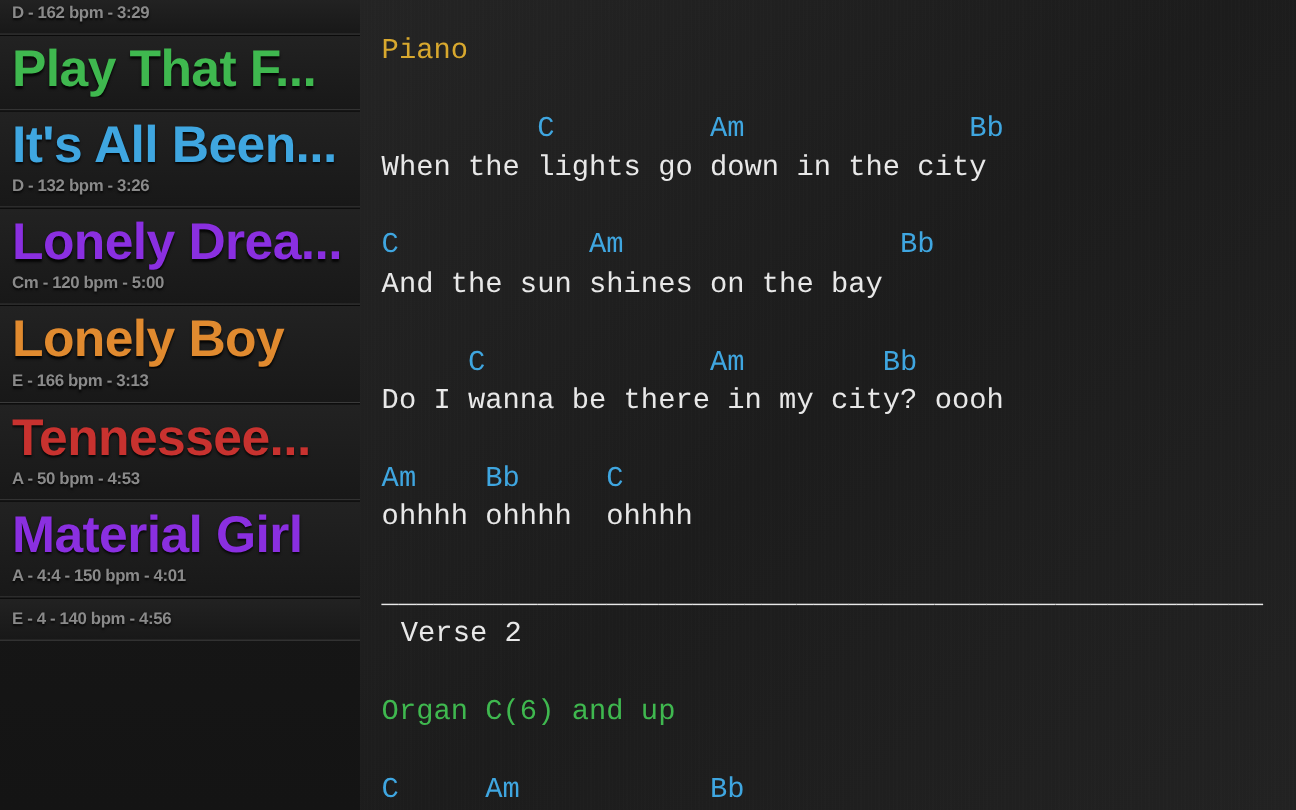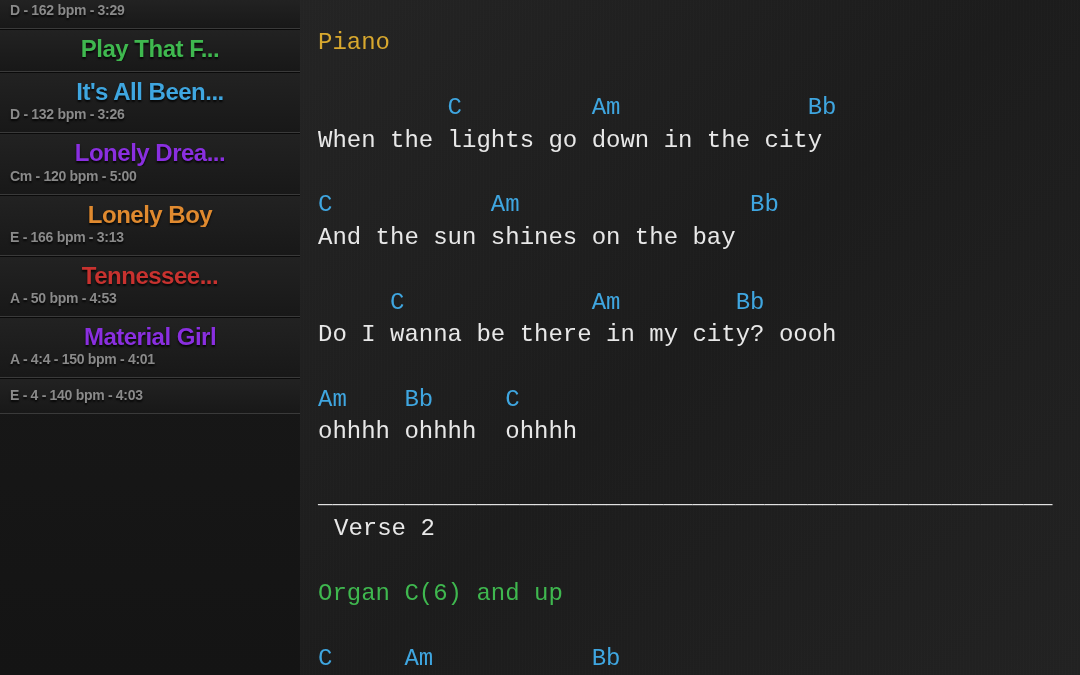--- a/index.html
+++ b/index.html
@@ -13,30 +13,29 @@
   }
   .song-item {
     padding: 6px 10px 10px 10px;
     border-bottom: 1px solid #3a3a3a;
     border-top: 1px solid #0a0a0a;
     cursor: pointer;
     background: linear-gradient(180deg, #222 0%, #181818 100%);
   }
   .song-item:first-child { border-top: none; padding-top: 0; }
   .song-title {
-    font-size: 24px;
+    font-size: 43px;
     font-weight: 900;
     letter-spacing: -0.5px;
     white-space: nowrap;
     overflow: hidden;
     text-overflow: ellipsis;
     line-height: 1.05;
     font-family: "Arial Black", "Arial", sans-serif;
     text-shadow: 0 2px 2px rgba(0,0,0,0.8);
-    text-align: center;
   }
   .song-meta {
     font-size: 14px;
     font-weight: 800;
     color: #8a8a8a;
     margin-top: 2px;
     letter-spacing: -0.3px;
     font-family: "Arial Black", "Arial", sans-serif;
     text-shadow: 0 2px 2px rgba(0,0,0,0.8);
   }
@@ -93,21 +92,21 @@
     </div>
     <div class="song-item">
       <div class="song-title" style="color: rgb(200, 50, 47);">Tennessee...</div>
       <div class="song-meta">A - 50 bpm - 4:53</div>
     </div>
     <div class="song-item">
       <div class="song-title" style="color: rgb(138, 47, 224);">Material Girl</div>
       <div class="song-meta">A - 4:4 - 150 bpm - 4:01</div>
     </div>
     <div class="song-item">
-      <div class="song-meta">E - 4 - 140 bpm - 4:03</div>
+      <div class="song-meta">E - 4 - 140 bpm - 4:56</div>
     </div>
   </aside>
 
   <main class="main">
     <div class="chart" id="chart-container"><div>&nbsp;</div><div class="instr-piano">Piano</div><div>&nbsp;</div><div class="chord">         C         Am             Bb</div><div class="lyric">When the lights go down in the city</div><div>&nbsp;</div><div class="chord">C           Am                Bb</div><div class="lyric">And the sun shines on the bay</div><div>&nbsp;</div><div class="chord">     C             Am        Bb</div><div class="lyric">Do I wanna be there in my city? oooh</div><div>&nbsp;</div><div class="chord">Am    Bb     C</div><div class="lyric">ohhhh ohhhh  ohhhh</div><div>&nbsp;</div><div class="divider-line">___________________________________________________</div><div class="section">Verse 2</div><div>&nbsp;</div><div class="instr-organ">Organ C(6) and up</div><div>&nbsp;</div><div class="chord">C     Am           Bb</div></div>
   </main>
 
 </div>
 
 </body></html>

